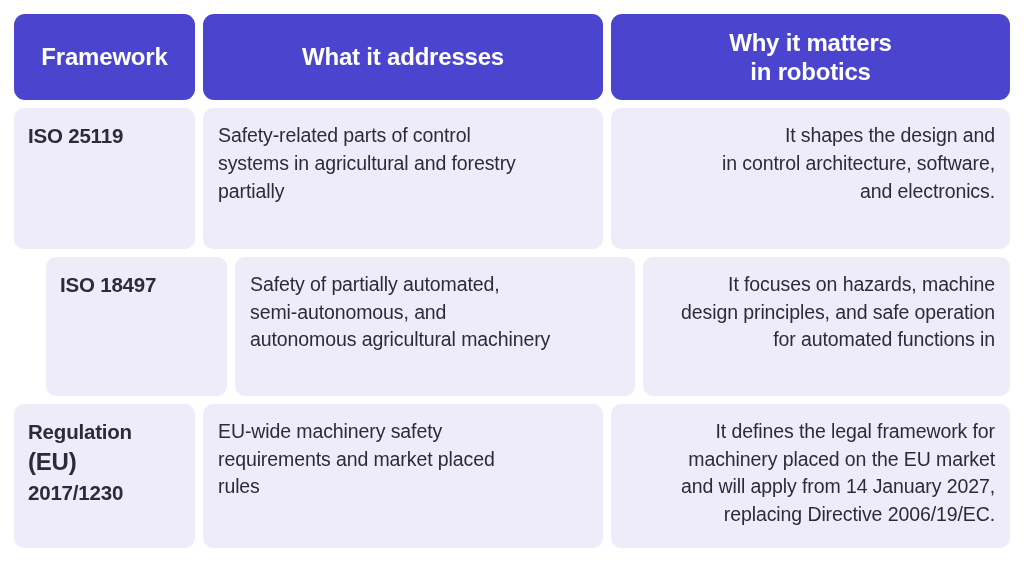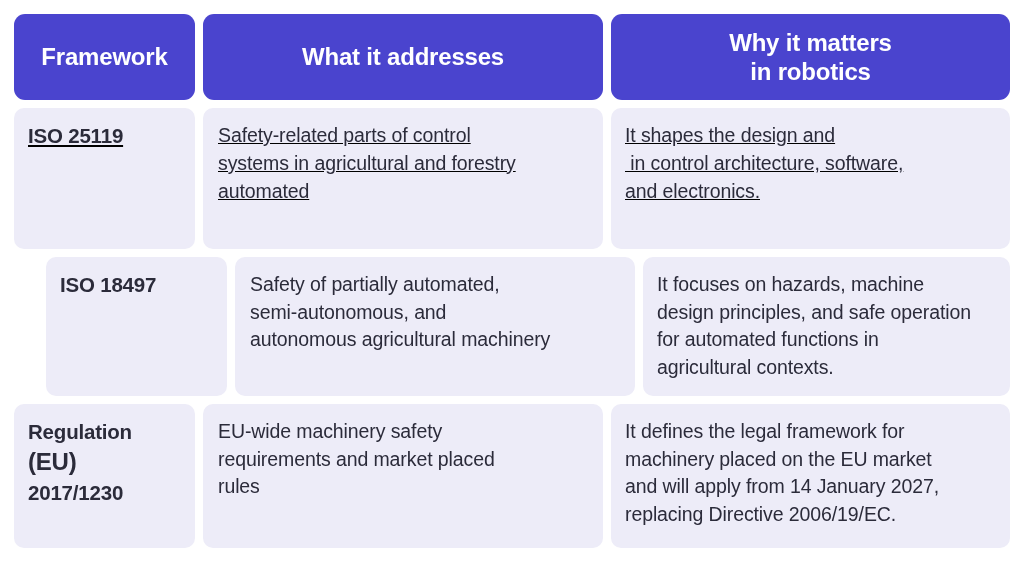--- a/index.html
+++ b/index.html
@@ -31,21 +31,21 @@
   }
 
   .cell {
     box-sizing: border-box;
     border-radius: 10px;
   }
 
   
   .col-1 { width: 181px; flex: 0 0 181px; }
   .col-2 { width: 400px; flex: 0 0 400px; }
-  .col-3 { flex: 1 1 auto; }
+  .col-3 { flex: 1 1 auto; text-align: right; }
 
   
   .header-row { height: 88px; }
 
   .header-cell {
     background: #4A44CE;
     color: #ffffff;
     display: flex;
     align-items: center;
     justify-content: center;
@@ -53,21 +53,21 @@
     font-weight: 700;
     font-size: 24px;
     line-height: 1.22;
     letter-spacing: -0.2px;
     padding: 6px 10px;
     border-radius: 11px;
   }
   .header-cell .hdr-text { display: block; }
 
   
-  .body-row-1 { height: 144px; text-decoration: underline; }
+  .body-row-1 { height: 144px; }
   .body-row-2 { height: 142px; margin-left: 32px; }
   .body-row-3 { height: 147px; }
 
   .body-cell {
     background: #EDECF8;
     color: #2B2B3A;
     padding: 14px 15px 12px 15px;
     font-size: 19.5px;
     line-height: 1.42;
     letter-spacing: -0.1px;
@@ -116,21 +116,21 @@
     </div>
   </div>
 
   <div class="row body-row-1">
     <div class="cell body-cell framework col-1">
       <span class="fw-line">ISO 25119</span>
     </div>
     <div class="cell body-cell desc col-2">
       <span class="txt-line">Safety-related parts of control</span>
       <span class="txt-line">systems in agricultural and forestry</span>
-      <span class="txt-line">automated</span>
+      <span class="txt-line">partially</span>
     </div>
     <div class="cell body-cell why col-3">
       <span class="txt-line">It shapes the design and</span>
       <span class="txt-line"> in control architecture, software,</span>
       <span class="txt-line">and electronics.</span>
     </div>
   </div>
 
   <div class="row body-row-2">
     <div class="cell body-cell framework col-1">
@@ -138,21 +138,20 @@
     </div>
     <div class="cell body-cell desc col-2">
       <span class="txt-line">Safety of partially automated,</span>
       <span class="txt-line">semi-autonomous, and</span>
       <span class="txt-line">autonomous agricultural machinery</span>
     </div>
     <div class="cell body-cell why col-3">
       <span class="txt-line">It focuses on hazards, machine</span>
       <span class="txt-line">design principles, and safe operation</span>
       <span class="txt-line">for automated functions in</span>
-      <span class="txt-line">agricultural contexts.</span>
     </div>
   </div>
 
   <div class="row body-row-3">
     <div class="cell body-cell framework col-1">
       <span class="fw-line">Regulation</span>
       <span class="fw-line small">(EU)</span>
       <span class="fw-line">2017/1230</span>
     </div>
     <div class="cell body-cell desc col-2">

